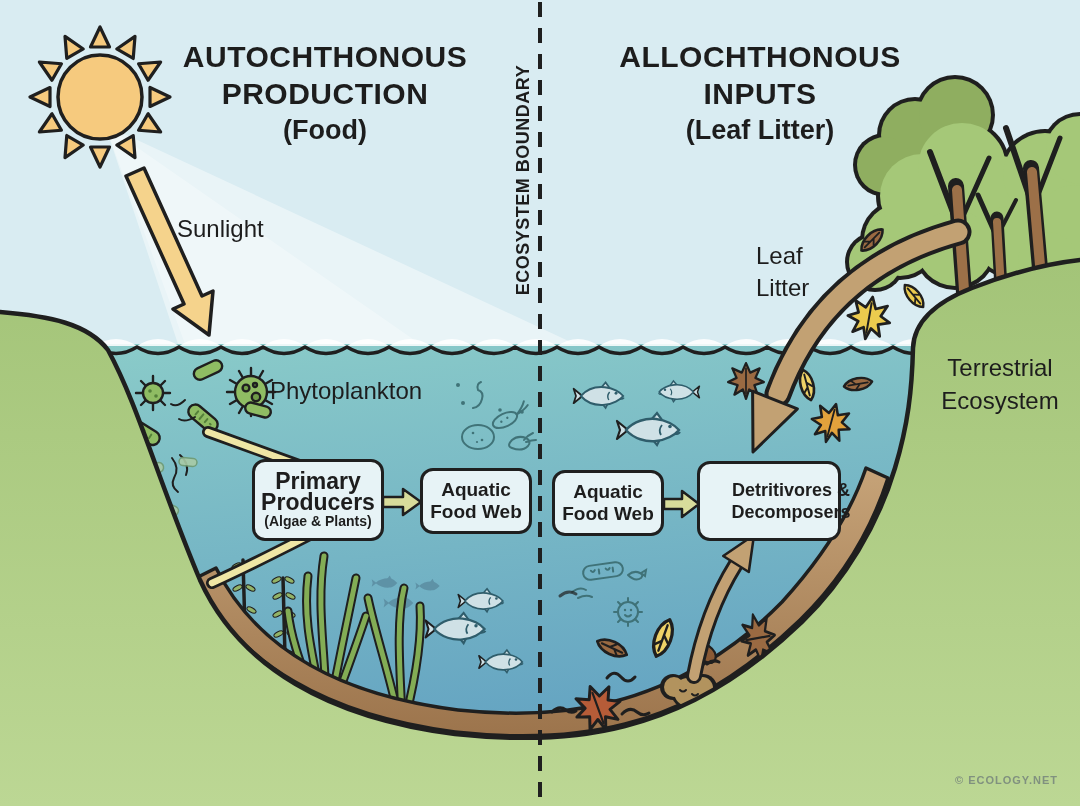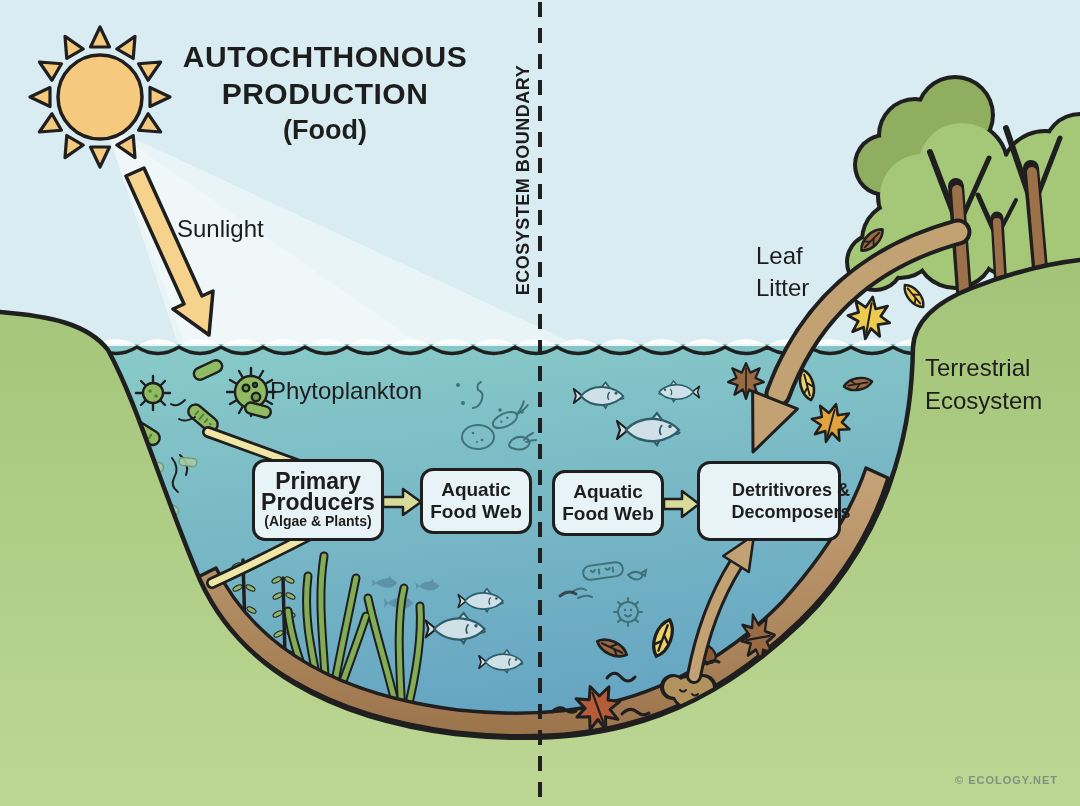--- a/index.html
+++ b/index.html
@@ -377,30 +377,35 @@
   </g>
 
   <line x1="540" y1="2" x2="540" y2="806" style="stroke:var(--c-outline)" stroke-width="4" stroke-dasharray="15 11"></line>
 </svg>
 
 <div class="title" style="left:150px;top:38px;width:350px;">
   <div>AUTOCHTHONOUS</div>
   <div>PRODUCTION</div>
   <div class="sub">(Food)</div>
 </div>
+<div class="title" style="left:585px;top:38px;width:350px;">
+  <div>ALLOCHTHONOUS</div>
+  <div>INPUTS</div>
+  <div class="sub">(Leaf Litter)</div>
+</div>
 
 <div class="boundary-lbl">ECOSYSTEM BOUNDARY</div>
 
 <div class="lbl" style="left:177px;top:215px;font-size:24px;">Sunlight</div>
 <div class="lbl" style="left:270px;top:377px;font-size:24px;">Phytoplankton</div>
 <div class="lbl" style="left:756px;top:240px;width:100px;font-size:24px;line-height:32px;">
   <span style="display:block">Leaf</span>
   <span style="display:block">Litter</span>
 </div>
-<div class="lbl" style="left:925px;top:351px;width:150px;text-align:left;font-size:24px;line-height:33px;">
+<div class="lbl" style="left:925px;top:351px;width:150px;text-align:center;font-size:24px;line-height:33px;">
   <span style="display:block">Terrestrial</span>
   <span style="display:block">Ecosystem</span>
 </div>
 
 <div class="fbox" style="left:252px;top:459px;width:132px;height:82px;">
   <div class="t" style="font-size:23px;line-height:21px;">Primary Producers</div>
   <div class="s">(Algae &amp; Plants)</div>
 </div>
 <div class="fbox" style="left:420px;top:468px;width:112px;height:66px;">
   <div class="t">Aquatic Food Web</div>

